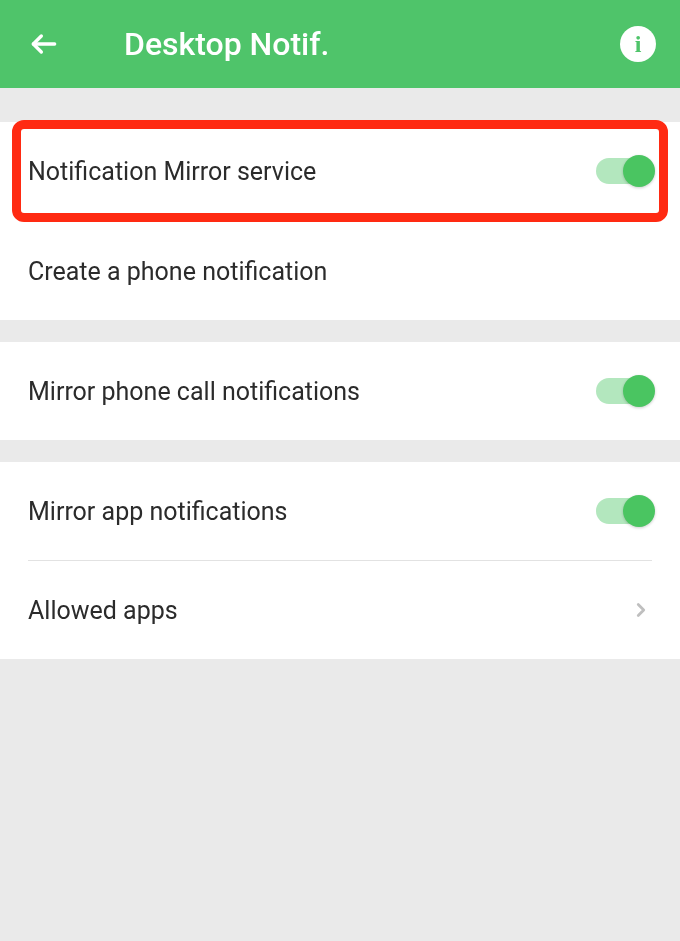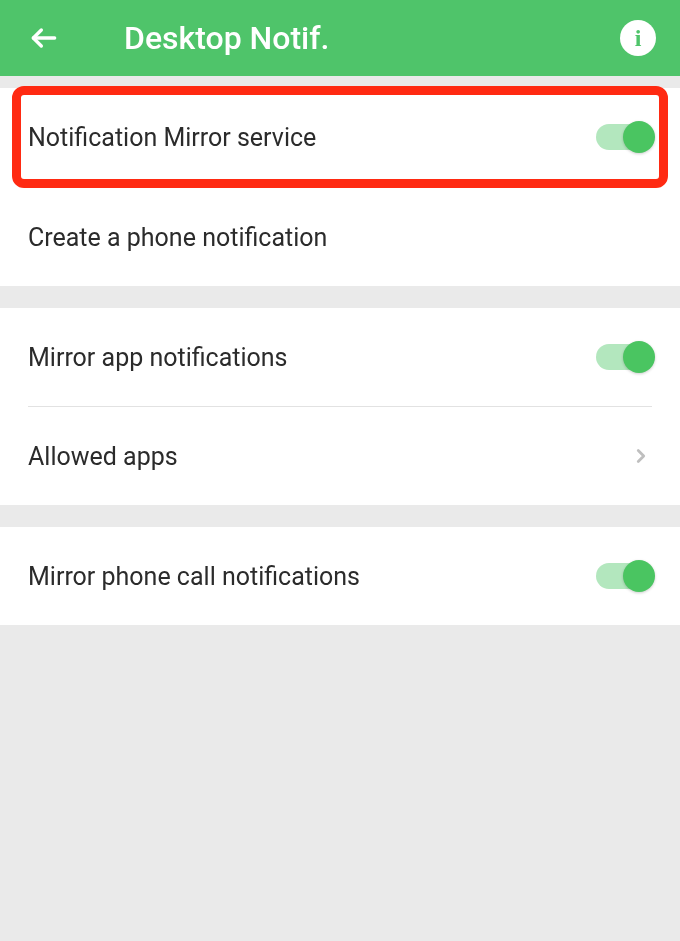--- a/index.html
+++ b/index.html
@@ -5,21 +5,21 @@
     * { margin: 0; padding: 0; box-sizing: border-box; }
     body {
       width: 680px;
       height: 941px;
       font-family: -apple-system, Roboto, Arial, sans-serif;
       background: #eaeaea;
       overflow: hidden;
     }
     .header {
       background: #4fc46a;
-      height: 76px;
+      height: 88px;
       display: flex;
       align-items: center;
       padding: 0 24px;
       color: #fff;
     }
     .back-btn {
       width: 40px;
       height: 40px;
       display: flex;
       align-items: center;
@@ -40,21 +40,21 @@
       background: #fff;
       color: #4fc46a;
       display: flex;
       align-items: center;
       justify-content: center;
       cursor: pointer;
       font-weight: bold;
       font-size: 24px;
       font-family: Georgia, serif;
     }
-    .content { padding-top: 12px; }
+    .content { padding-top: 34px; }
     .group {
       background: #fff;
       margin-bottom: 22px;
     }
     .row {
       display: flex;
       align-items: center;
       justify-content: space-between;
       padding: 30px 28px;
       min-height: 98px;
@@ -139,36 +139,36 @@
     <div class="divider"></div>
     <div class="divider"></div>
     <div class="row">
       <span class="row-label">Create a phone notification</span>
     </div>
   </div>
 
 
   <div class="group">
     <div class="row">
+      <span class="row-label">Mirror phone call notifications</span>
+      <div class="toggle on">
+        <div class="toggle-knob"></div>
+      </div>
+    </div>
+  </div>
+
+  <div class="group">
+    <div class="row">
       <span class="row-label">Mirror app notifications</span>
       <div class="toggle on">
         <div class="toggle-knob"></div>
       </div>
     </div>
     <div class="divider"></div>
     <div class="row">
       <span class="row-label">Allowed apps</span>
       <svg class="chevron" width="22" height="32" viewBox="0 0 24 24" fill="none" stroke="currentColor" stroke-width="3" stroke-linecap="round" stroke-linejoin="round">
         <polyline points="9 18 15 12 9 6"></polyline>
       </svg>
     </div>
   </div>
 
-  <div class="group">
-    <div class="row">
-      <span class="row-label">Mirror phone call notifications</span>
-      <div class="toggle on">
-        <div class="toggle-knob"></div>
-      </div>
-    </div>
-  </div>
-
 </div>
 
 </body></html>

